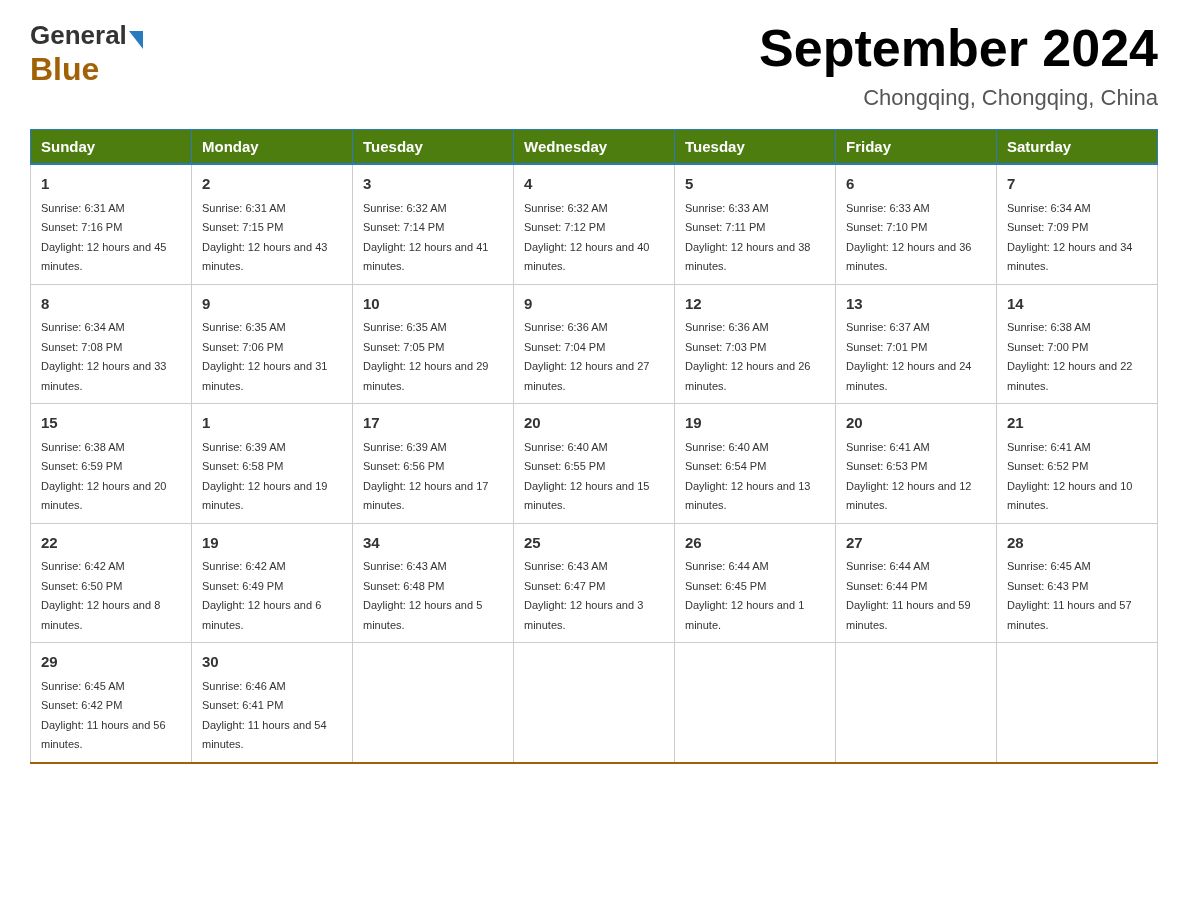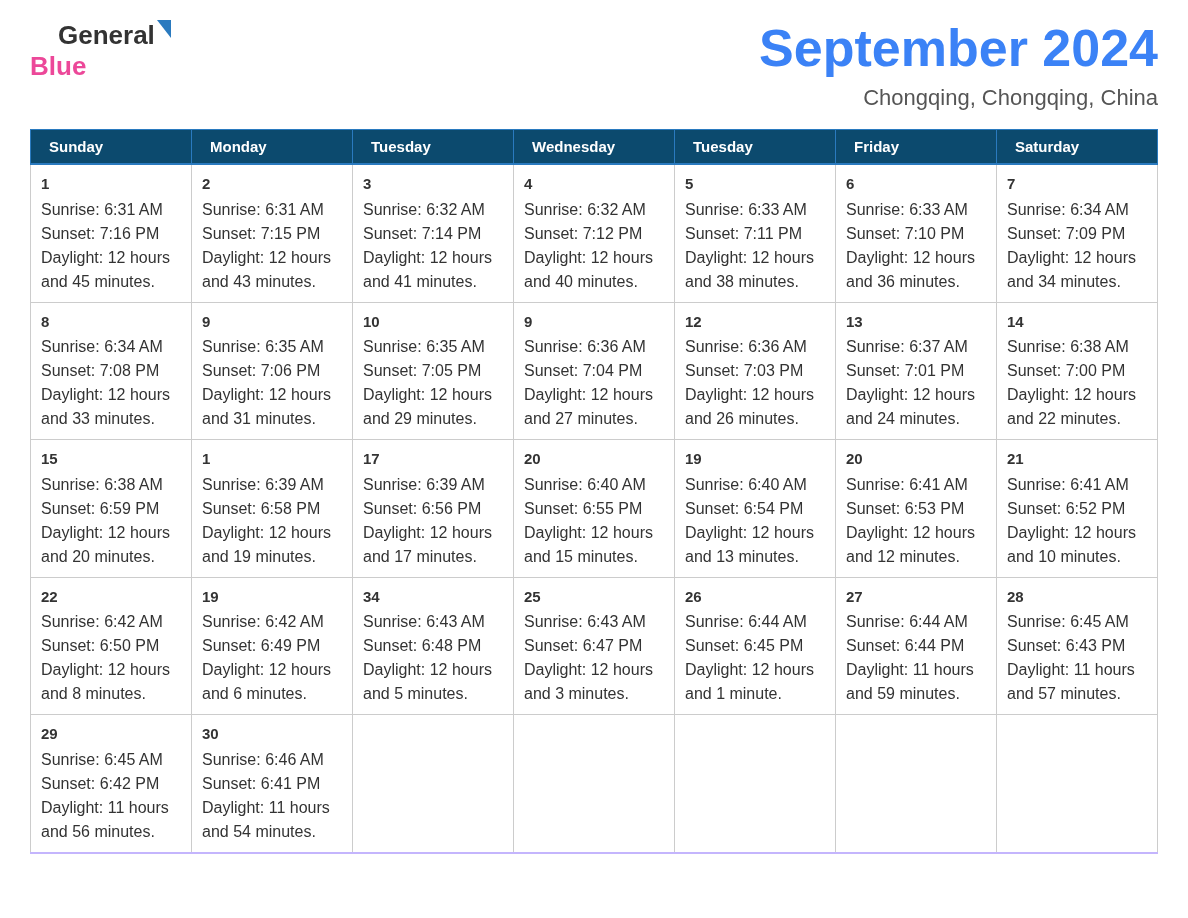--- a/index.html
+++ b/index.html
@@ -16,95 +16,94 @@
       align-items: flex-start;
       margin-bottom: 18px;
     }
     .logo-area {
       display: flex;
       flex-direction: column;
       align-items: flex-start;
     }
     .logo-text {
       display: flex;
-      align-items: flex-start;
-      margin-left: 28px;
+      align-items: flex-end;
     }
     .logo-general {
       font-size: 26px;
       font-weight: bold;
       color: #333;
     }
     .logo-blue-part {
       display: flex;
       align-items: flex-end;
     }
     .logo-arrow {
       width: 0;
       height: 0;
       border-left: 14px solid transparent;
       border-right: 0px solid transparent;
       border-top: 18px solid #2a7abf;
       margin-left: 2px;
       margin-bottom: 2px;
     }
     .logo-blue {
-      font-size: 26px;
+      font-size: 32px;
       font-weight: bold;
-      color: #ec4899;
+      color: #a16207;
     }
     .title-area {
       text-align: right;
     }
     .calendar-title {
       font-size: 52px;
       font-weight: bold;
-      color: #3b82f6;
+      color: #000000;
       line-height: 1.1;
     }
     .calendar-subtitle {
       font-size: 22px;
       color: #555;
       margin-top: 8px;
     }
     table {
       width: 100%;
       border-collapse: collapse;
       table-layout: fixed;
     }
     thead tr th {
-      background-color: #0c4a6e;
+      background-color: #4d7c0f;
       color: #ffffff;
       font-size: 15px;
       font-weight: bold;
-      padding: 8px 18px;
+      padding: 8px 10px;
       text-align: left;
       border: 1px solid #2a7abf;
     }
     tbody tr td {
       vertical-align: top;
       padding: 8px 10px;
       border: 1px solid #ccc;
       font-size: 13px;
       color: #333;
       line-height: 1.5;
       min-height: 90px;
     }
     tbody tr td .day-num {
       font-size: 15px;
       font-weight: bold;
       display: block;
       margin-bottom: 2px;
     }
     tbody tr td .day-info {
-      font-size: 16px;
+      font-size: 11px;
       color: #333;
     }
     tbody tr:last-child td {
-      border-bottom: 2px solid #c4b5fd;
+      border-bottom: 2px solid #a16207;
     }
     thead tr th:first-child {
       border-radius: 0;
     }
     .top-border-row td {
       border-top: 2px solid #2a7abf;
     }
     td.empty {
       background: #fff;
     }

